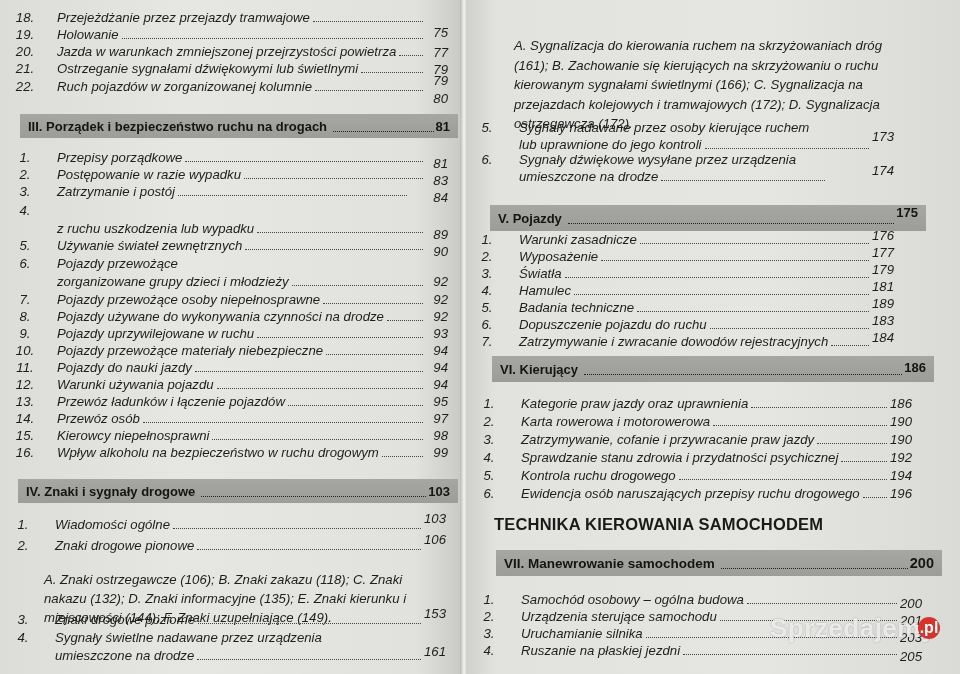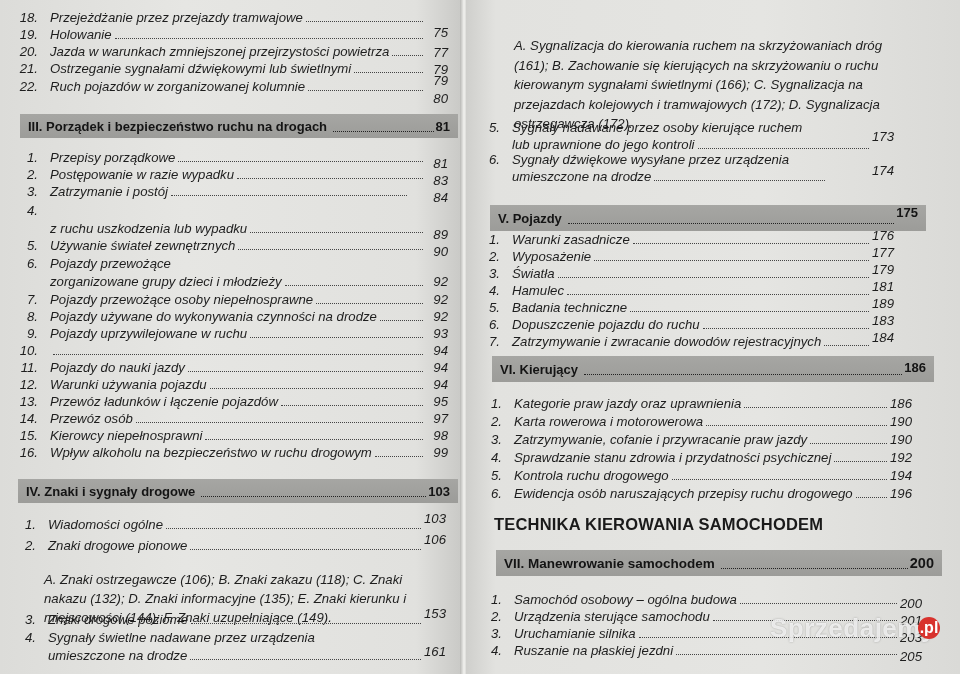--- a/index.html
+++ b/index.html
@@ -16,21 +16,21 @@
     overflow:hidden;
   }
   .page.left { left:0; width:462px; background:linear-gradient(90deg,#dcdcd9 0%,#e6e6e3 40%,#e1e1de 90%,#c9c9c6 100%); }
   .page.right { left:466px; width:494px; background:linear-gradient(90deg,#cfcfcc 0%,#e2e2df 6%,#e5e5e2 60%,#dadad7 100%); }
   .gutter { position:absolute; left:460px; top:0; width:8px; height:674px; background:linear-gradient(90deg,#b8b8b5,#f2f2ef,#c4c4c1); }
 
   .entry {
     position:absolute; display:flex; align-items:flex-end;
     font-style:italic; font-size:13.2px; line-height:15px; white-space:nowrap;
   }
-  .entry .num { width:26px; text-align:right; padding-right:12px; flex:none; }
+  .entry .num { width:26px; text-align:center; padding-right:19px; flex:none; }
   .entry .title { flex:none; }
   .entry .dots { flex:1; border-bottom:1.5px dotted #444; margin:0 3px 3px 3px; min-width:10px; }
   .entry .page-no { flex:none; text-align:right; min-width:22px; }
 
   .chapter {
     position:absolute; height:24px; display:flex; align-items:center;
     background:linear-gradient(180deg,#a6a6a3,#9c9c99);
     font-weight:bold; font-size:13px; padding:0 8px; box-sizing:border-box;
     color:#141414;
   }
@@ -152,20 +152,21 @@
     <span class="page-no">92</span>
   </div>
   <div class="entry" style="left:12px;top:326px;width:436px;">
     <span class="num">9.</span>
     <span class="title">Pojazdy uprzywilejowane w ruchu</span>
     <span class="dots"></span>
     <span class="page-no">93</span>
   </div>
   <div class="entry" style="left:12px;top:343px;width:436px;">
     <span class="num">10.</span>
+    <span class="title">Pojazdy przewożące materiały niebezpieczne</span>
     <span class="dots"></span>
     <span class="page-no">94</span>
   </div>
   <div class="entry" style="left:12px;top:360px;width:436px;">
     <span class="num">11.</span>
     <span class="title">Pojazdy do nauki jazdy</span>
     <span class="dots"></span>
     <span class="page-no">94</span>
   </div>
   <div class="entry" style="left:12px;top:377px;width:436px;">

